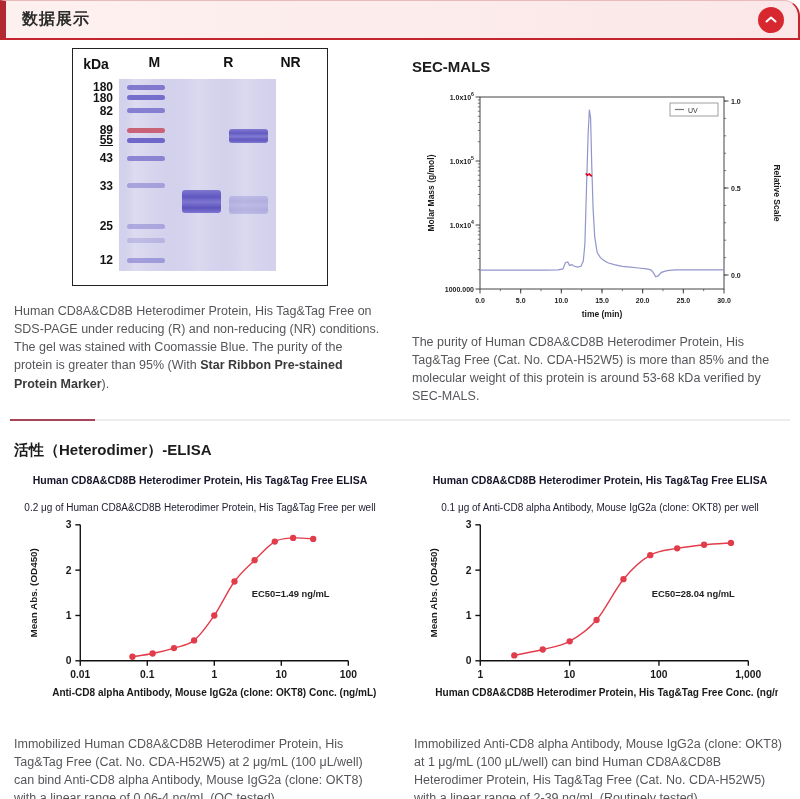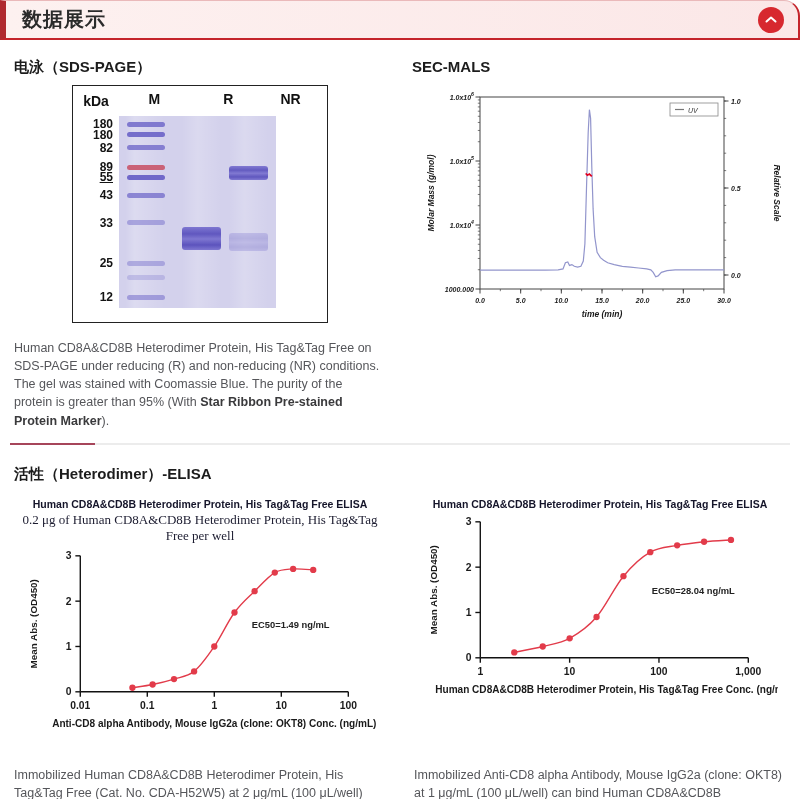--- a/index.html
+++ b/index.html
@@ -11,21 +11,21 @@
     position:relative; height:40px;
     background:linear-gradient(90deg,#fdf1f0,#fbe7e7);
     border-left:6px solid #b02a30;
     border-bottom:2px solid #c4242b;
     border-right:2px solid #c4242b;
     border-top:1px solid #eab9ba;
     border-top-right-radius:16px;
     display:flex; align-items:center; justify-content:space-between;
     padding:0 14px 0 16px;
   }
-  .hdr-title { font-size:20px; font-weight:bold; color:#2b2b2b; letter-spacing:1px;text-align:center; }
+  .hdr-title { font-size:16px; font-weight:bold; color:#2b2b2b; letter-spacing:1px;text-align:center; }
   .scroll-top {
     width:26px; height:26px; border-radius:50%; border:none;
     background:#d7282f; display:flex; align-items:center; justify-content:center;
     cursor:pointer; padding:0;
   }
 
   
   .row { display:flex; }
   .col { width:400px; }
   .sec-title { font-size:15px; font-weight:bold; color:#1c1c1c; padding:18px 0 0 14px; }
@@ -48,43 +48,42 @@
   .gel-area { position:relative; width:157px; height:192px;
     background:#d3d1ec;
     background-image:linear-gradient(90deg,
       rgba(255,255,255,0) 4%, rgba(255,255,255,.22) 10%, rgba(255,255,255,0) 29%,
       rgba(255,255,255,0) 40%, rgba(255,255,255,.18) 50%, rgba(255,255,255,0) 65%,
       rgba(255,255,255,0) 70%, rgba(255,255,255,.18) 80%, rgba(255,255,255,0) 95%);
   }
   .band { position:absolute; border-radius:3px; filter:blur(.7px); }
 
   
-  .chart-wrap { margin-top:8px;font-style:italic; }
+  .chart-wrap { margin-top:8px; }
   .elisa-col { width:400px; display:flex; flex-direction:column; align-items:center; }
   .fig-title { font-size:10.5px; font-weight:bold; color:#15152a; text-align:center; margin-top:14px; width:380px; }
-  .fig-sub { font-size:13px; color:#1c1c30; text-align:center; margin-top:2px; width:380px;font-family:Liberation Serif, serif; }
+  .fig-sub { font-size:10px; color:#1c1c30; text-align:center; margin-top:16px; width:380px; }
   svg text { font-family:"Liberation Sans", sans-serif; }
 </style>
 </head>
 <body>
 
 <div class="page">
 
   <div class="hdr">
     <span class="hdr-title">数据展示</span>
     <button class="scroll-top">
       <svg width="14" height="9" viewBox="0 0 14 9">
         <polyline points="2.5,6.5 7,2.5 11.5,6.5" fill="none" stroke="#fff" stroke-width="2" stroke-linecap="round" stroke-linejoin="round"></polyline>
       </svg>
     </button>
   </div>
 
   <div class="row">
     <div class="col">
-      <div class="sec-title">电泳（SDS-PAGE）</div>
 
       <div class="gel-fig">
         <div class="gel-head">
           <span class="kda">kDa</span>
           <span class="gel-head-lanes" id="gel-lane-labels">
               <span style="left: 17%;">M</span>
               <span style="left: 52.5%;">R</span>
               <span style="left: 82.5%; text-align: right;">NR</span>
             </span>
         </div>
@@ -201,20 +200,21 @@
             <text x="302" y="220" font-size="7" text-anchor="middle" font-weight="bold" fill="#1a1a1a">30.0</text>
             <text x="180" y="234" font-size="8.5" text-anchor="middle" font-weight="bold" fill="#1a1a1a">time (min)</text>
             <text x="12" y="110" font-size="8.5" text-anchor="middle" font-weight="bold" fill="#1a1a1a" transform="rotate(-90 12 110)">Molar Mass (g/mol)</text>
             <text x="352" y="110" font-size="8.5" text-anchor="middle" font-weight="bold" fill="#1a1a1a" transform="rotate(90 352 110)">Relative Scale</text>
             <polyline points="58.0,187.1 82.4,187.1 106.8,187.1 123.1,187.1 136.1,186.8 141.0,185.9 143.4,179.8 145.8,178.9 147.5,182.4 149.9,181.6 152.3,183.3 155.6,184.2 158.9,183.3 161.3,178.1 162.9,160.7 164.5,105.0 166.2,49.3 167.4,26.7 168.6,35.4 169.8,84.1 171.1,125.9 172.7,153.7 175.1,169.4 178.4,174.6 181.6,177.2 185.7,179.8 192.2,181.6 200.3,183.3 208.5,184.2 216.6,185.0 224.7,185.9 228.8,186.8 231.2,189.4 233.7,193.7 236.1,192.9 239.4,189.4 245.1,187.7 253.2,186.8 269.5,186.8 285.7,186.8 302.0,186.8" fill="none" stroke="#9295cc" stroke-width="1.2"></polyline>
             <polyline points="163.7,90.4 165.4,92.2 167.4,91.1 169.8,93.4" fill="none" stroke="#e00020" stroke-width="1.6"></polyline>
             <rect x="248" y="20" width="48" height="13" fill="#fff" stroke="#888" stroke-width="0.8"></rect>
             <line x1="253" y1="26.5" x2="262" y2="26.5" stroke="#777" stroke-width="1.2"></line>
             <text x="266" y="29.5" font-size="7" text-anchor="start" font-weight="normal" fill="#333">UV</text>
           </svg></div>
+      <p class="caption" style="padding-left:12px;">The purity of Human CD8A&amp;CD8B Heterodimer Protein, His Tag&amp;Tag Free (Cat. No. CDA-H52W5) is more than 85% and the molecular weight of this protein is around 53-68 kDa verified by SEC-MALS.</p>
     </div>
   </div>
 
   <div class="divider"></div>
 
   <div>
     <div class="sec-title" style="padding-top:20px;">活性（Heterodimer）-ELISA</div>
     <div class="row">
       <div class="elisa-col">
         <div class="fig-title">Human CD8A&amp;CD8B Heterodimer Protein, His Tag&amp;Tag Free ELISA</div>
@@ -251,20 +251,21 @@
               <circle cx="214.5" cy="69.5" r="3.2" fill="#e23b4a"></circle>
               <circle cx="234.9" cy="47.9" r="3.2" fill="#e23b4a"></circle>
               <circle cx="255.4" cy="29.0" r="3.2" fill="#e23b4a"></circle>
               <circle cx="274.0" cy="25.3" r="3.2" fill="#e23b4a"></circle>
               <circle cx="294.4" cy="26.3" r="3.2" fill="#e23b4a"></circle>
               <text x="232.08" y="85" font-size="9.5" text-anchor="start" font-weight="600" fill="#222">EC50=1.49 ng/mL</text>
             </svg></div>
       </div>
       <div class="elisa-col">
         <div class="fig-title">Human CD8A&amp;CD8B Heterodimer Protein, His Tag&amp;Tag Free ELISA</div>
+        <div class="fig-sub">0.1 μg of Anti-CD8 alpha Antibody, Mouse IgG2a (clone: OKT8) per well</div>
         <div id="elisa-right"><svg width="355" height="202" viewBox="0 0 360 205">
               <line x1="58" y1="12" x2="58" y2="150" stroke="#111" stroke-width="1.4"></line>
               <line x1="58" y1="150" x2="330" y2="150" stroke="#111" stroke-width="1.4"></line>
               <line x1="53" y1="150" x2="58" y2="150" stroke="#111" stroke-width="1.4"></line>
               <text x="49" y="153.5" font-size="10.5" text-anchor="end" font-weight="bold" fill="#1a1a1a">0</text>
               <line x1="53" y1="104" x2="58" y2="104" stroke="#111" stroke-width="1.4"></line>
               <text x="49" y="107.5" font-size="10.5" text-anchor="end" font-weight="bold" fill="#1a1a1a">1</text>
               <line x1="53" y1="58" x2="58" y2="58" stroke="#111" stroke-width="1.4"></line>
               <text x="49" y="61.5" font-size="10.5" text-anchor="end" font-weight="bold" fill="#1a1a1a">2</text>
               <line x1="53" y1="12" x2="58" y2="12" stroke="#111" stroke-width="1.4"></line>

